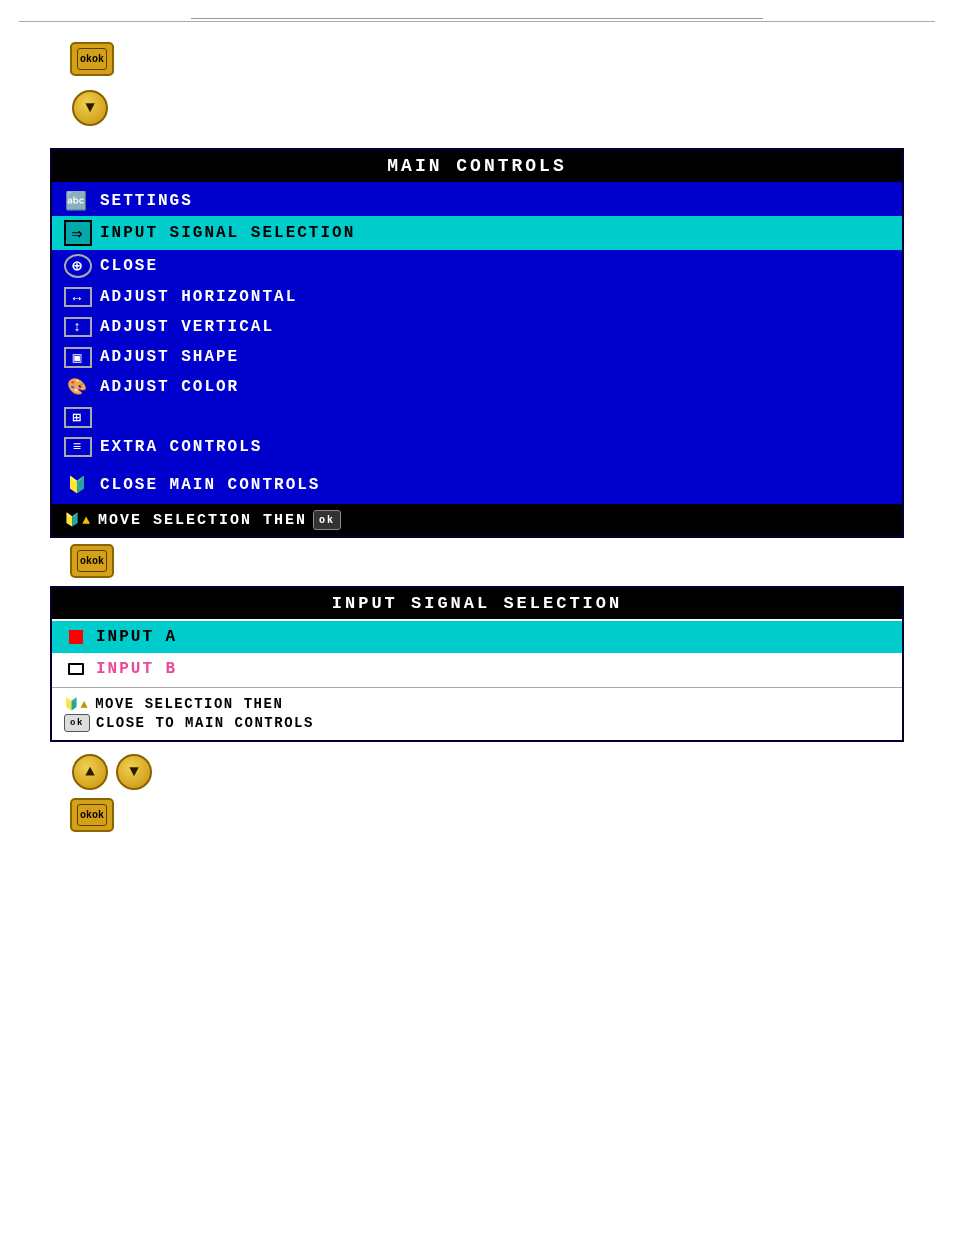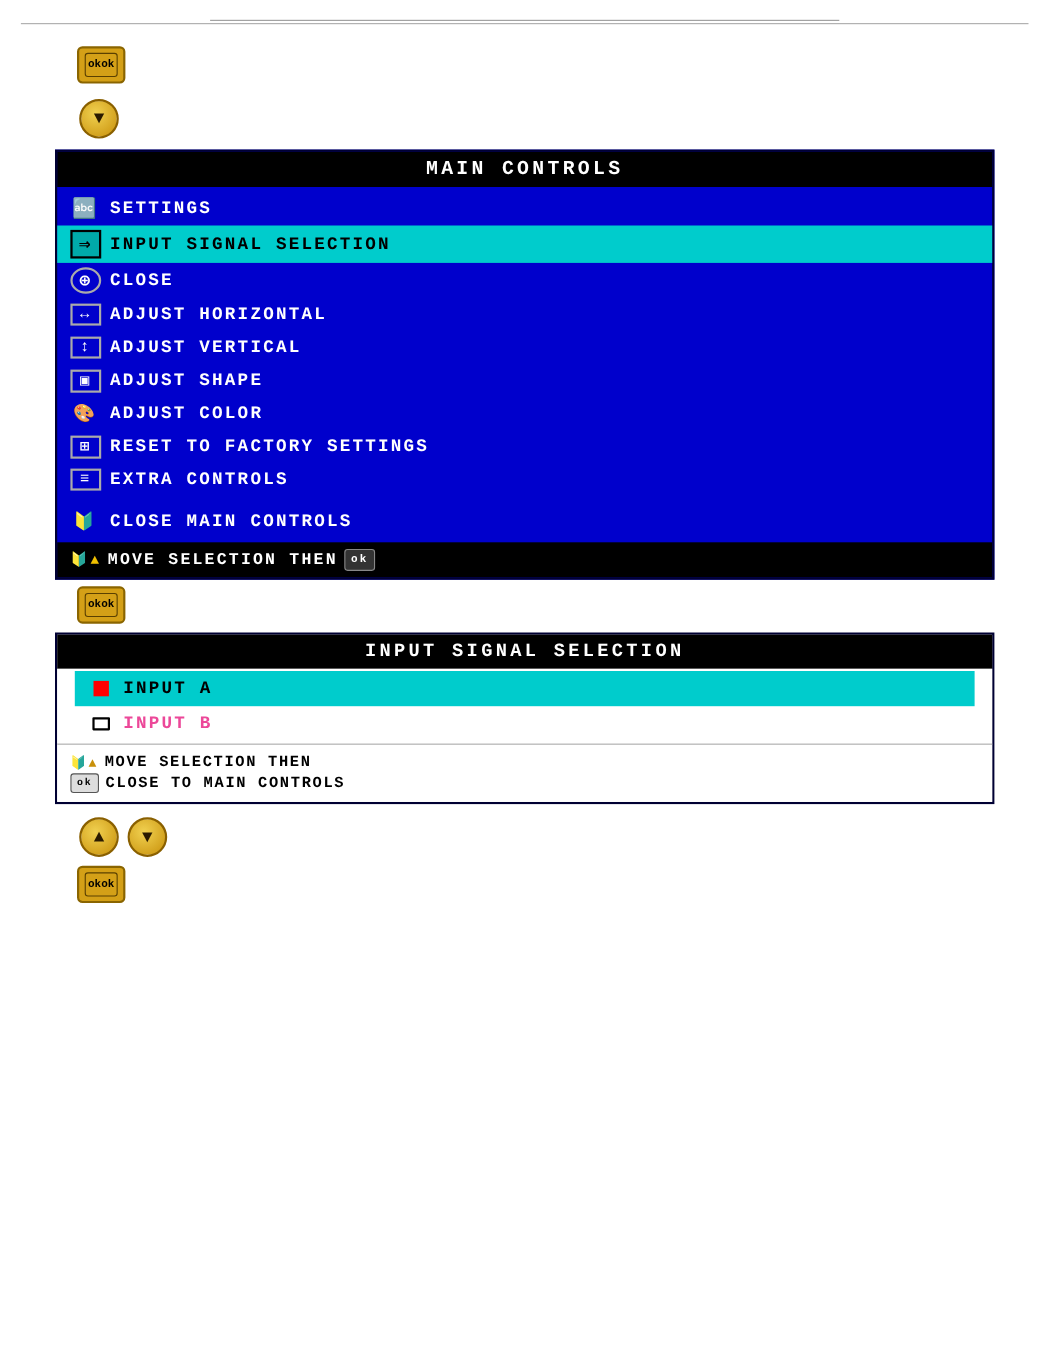--- a/index.html
+++ b/index.html
@@ -67,21 +67,21 @@
       color: #2a1a00;
       cursor: pointer;
       border: 2px solid #8a6000;
       margin: 2px;
     }
 
     
     .menu-box {
       background: #0000cc;
       border: 2px solid #000033;
-      margin-top: 8px;
+      margin-top: 20px;
       margin-bottom: 4px;
     }
 
     .menu-title {
       background: #000000;
       color: #ffffff;
       text-align: center;
       padding: 6px 0;
       font-size: 18px;
       font-weight: bold;
@@ -157,21 +157,21 @@
       background: #000000;
       color: #ffffff;
       text-align: center;
       padding: 6px 0;
       font-size: 17px;
       font-weight: bold;
       letter-spacing: 3px;
     }
 
     .submenu-items {
-      padding: 2px 16px;
+      padding: 2px 0;
       background: #ffffff;
     }
 
     .submenu-item {
       display: flex;
       align-items: center;
       padding: 5px 12px;
       color: #ec4899;
       font-size: 16px;
       font-weight: bold;
@@ -306,21 +306,20 @@
         <span>ADJUST  SHAPE</span>
       </div>
 
       <div class="menu-item">
         <span class="icon" style="font-size:16px;">🎨</span>
         <span>ADJUST  COLOR</span>
       </div>
 
       <div class="menu-item">
         <span class="icon" style="font-size:14px; border:2px solid #aaa; padding: 0 2px;">⊞</span>
-        <span>RESET  TO  FACTORY  SETTINGS</span>
       </div>
 
       <div class="menu-item">
         <span class="icon" style="font-size:14px; border:2px solid #aaa; padding: 0 2px;">≡</span>
         <span>EXTRA  CONTROLS</span>
       </div>
 
       <div style="height:8px;"></div>
 
       <div class="menu-item">

